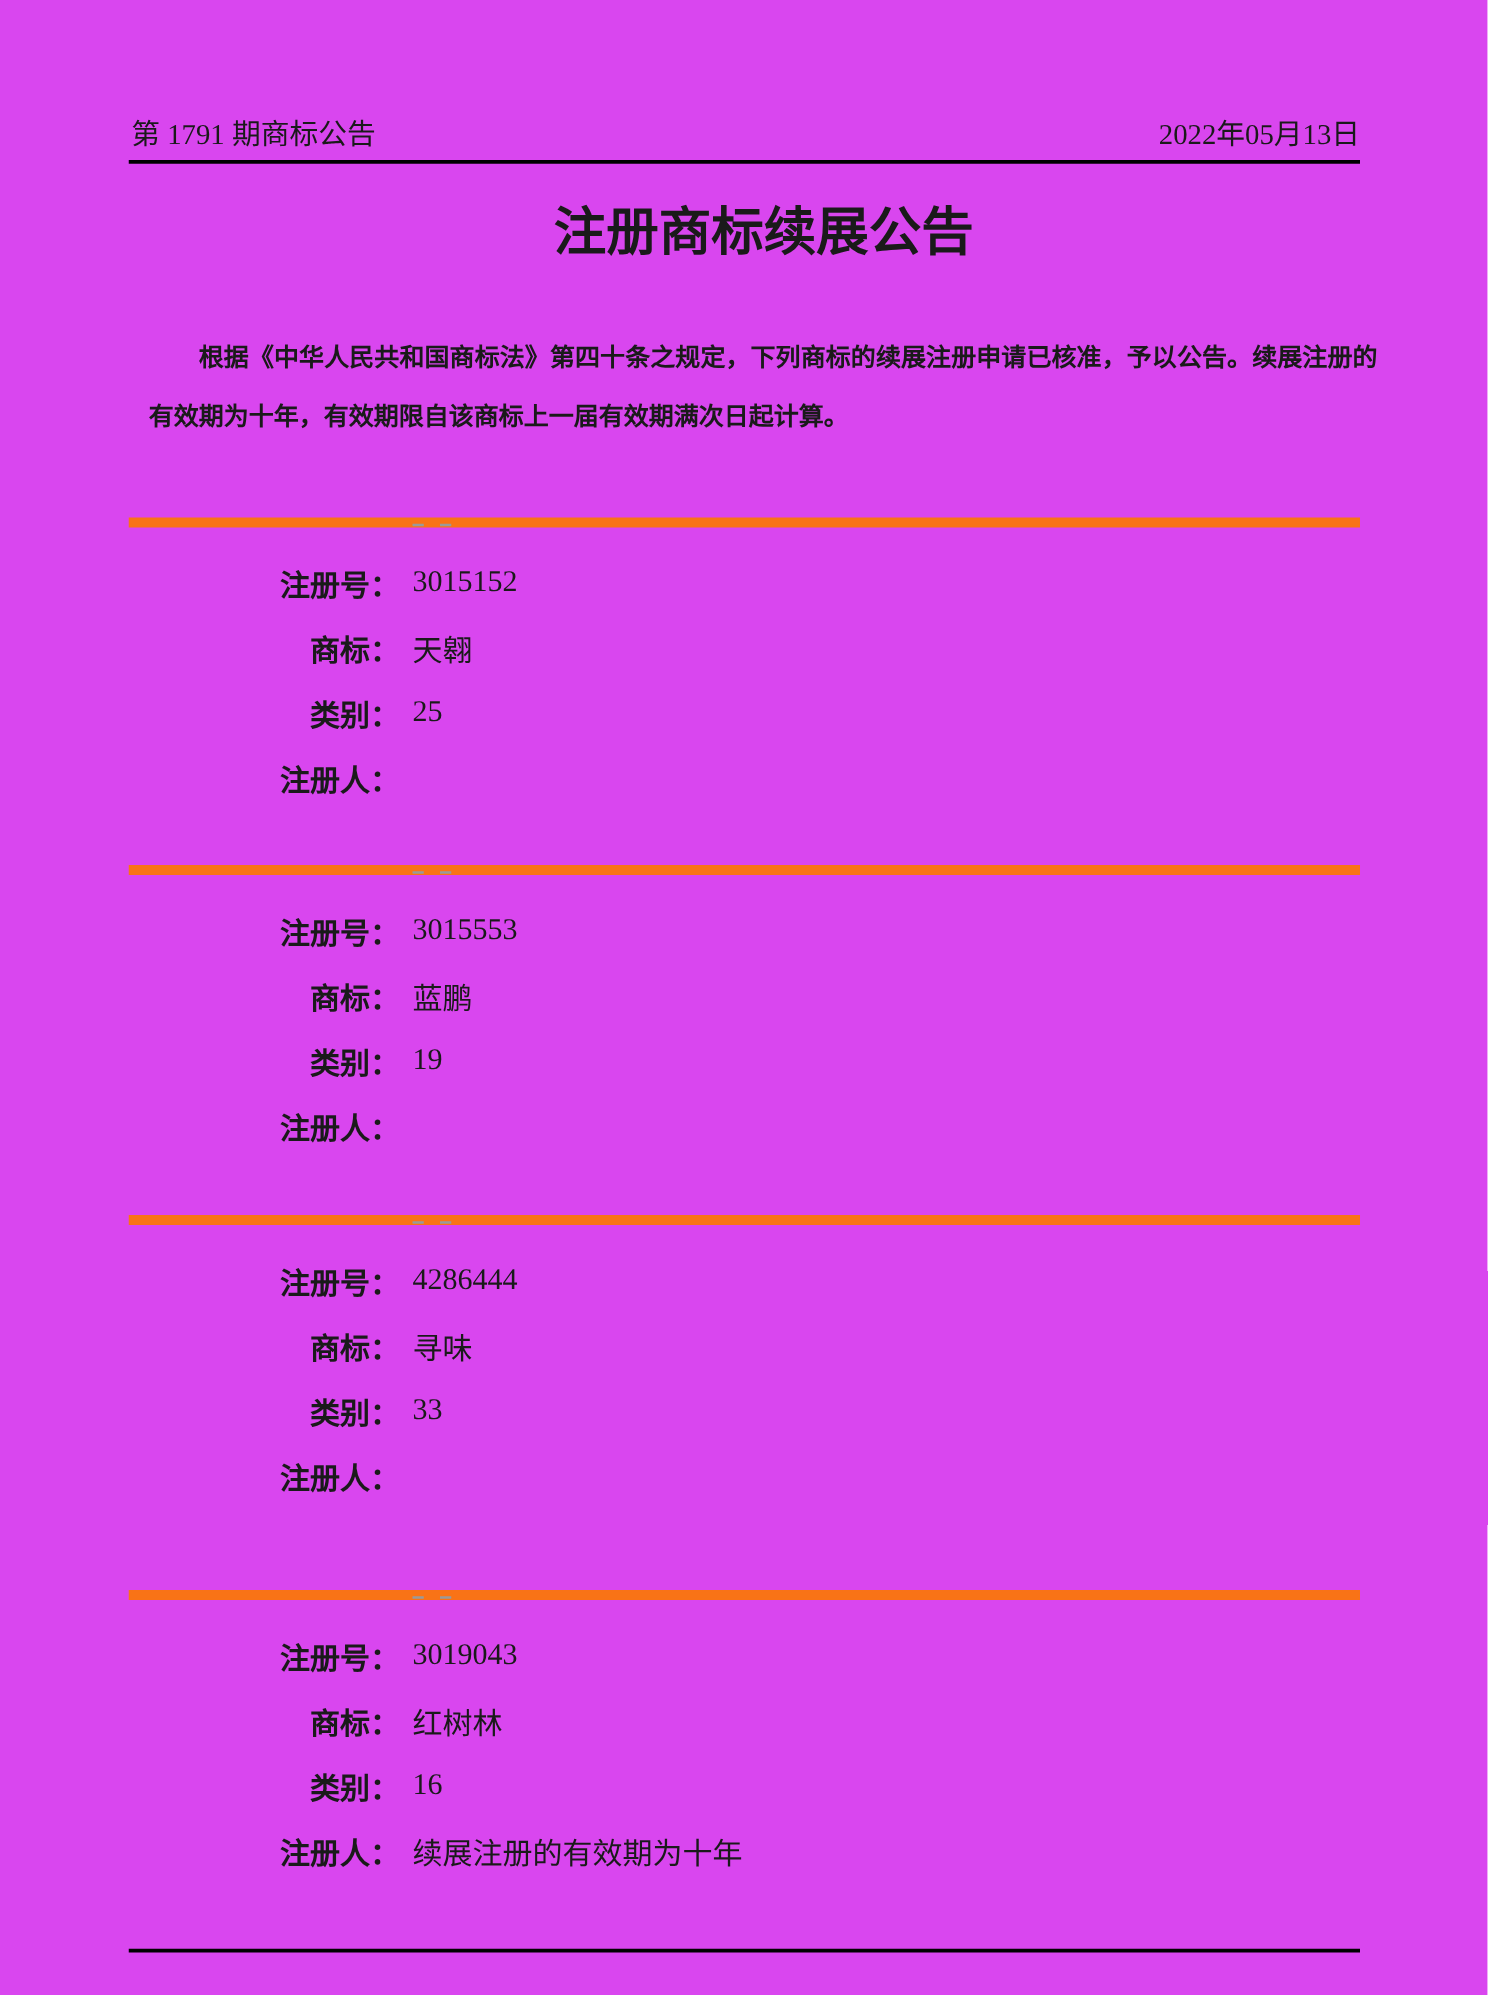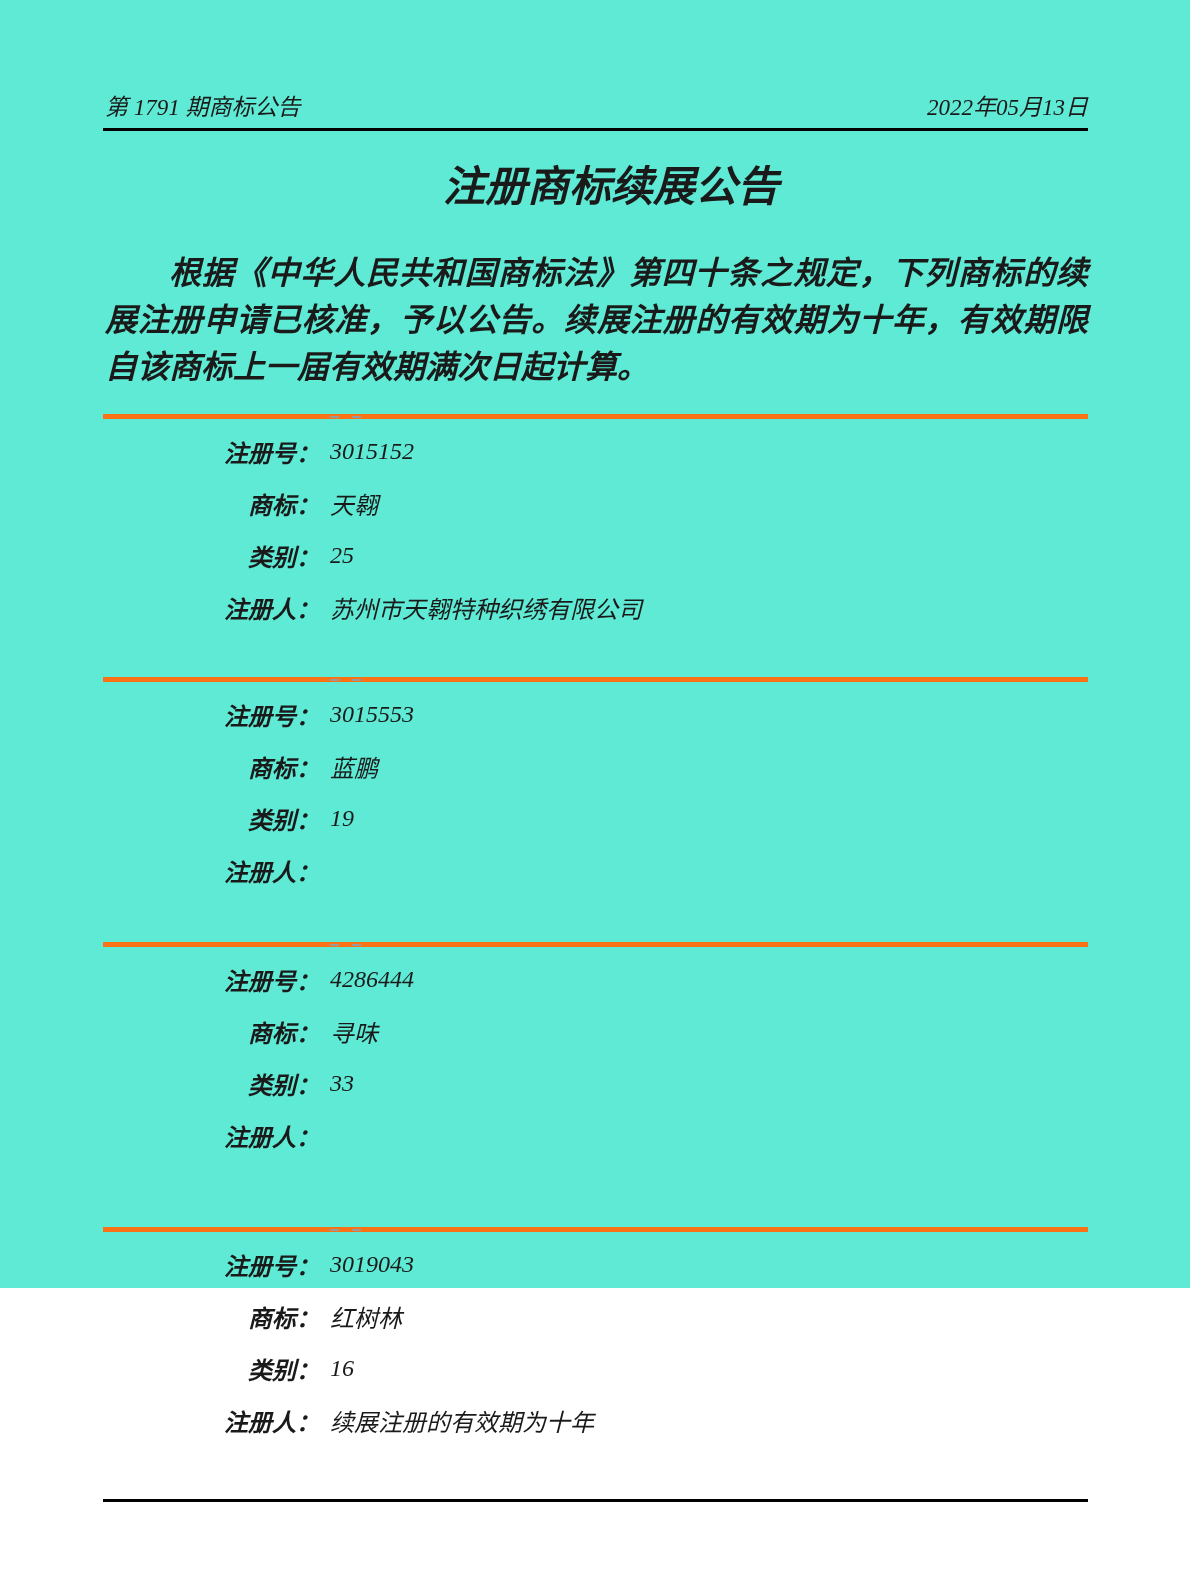--- a/index.html
+++ b/index.html
@@ -10,23 +10,22 @@
   body {
     width: 1190px;
     height: 1596px;
     overflow: hidden;
     font-family: "Liberation Serif", "DejaVu Serif", serif;
     color: #1a1a1a;
   }
   .page {
     position: relative;
     width: 1190px;
-    height: 1288px;
-    background: #5eead4;
-    font-style: italic;
+    height: 1596px;
+    background: #d946ef;
   }
   .header {
     position: absolute;
     left: 105px;
     top: 88px;
     width: 983px;
     display: flex;
     justify-content: space-between;
     align-items: baseline;
     font-size: 23px;
@@ -49,37 +48,37 @@
     text-align: center;
     font-size: 42px;
     font-weight: bold;
     line-height: 50px;
   }
   .intro {
     position: absolute;
     left: 105px;
     top: 250px;
     width: 983px;
-    margin: 0;
-    font-size: 32px;
+    margin: 14px;
+    font-size: 20px;
     font-weight: bold;
     line-height: 47px;
     text-align: justify;
     text-indent: 2em;
   }
   .records {
     position: absolute;
     left: 103px;
     top: 414px;
     width: 985px;
   }
   .record {
     position: relative;
-    border-top: 5px solid #f97316;
-    padding-top: 6px;
+    border-top: 8px solid #f97316;
+    padding-top: 18px;
   }
   .record:nth-child(1) { padding-bottom: 44px; }
   .record:nth-child(2) { padding-bottom: 46px; }
   .record:nth-child(3) { padding-bottom: 66px; }
   .record:nth-child(4) { padding-bottom: 53px; }
   .record .tick {
     position: absolute;
     top: -3px;
     width: 9px;
     height: 2px;
@@ -135,21 +134,20 @@
     <div class="row">
       <span class="label">商标：</span>
       <span class="value">天翱</span>
     </div>
     <div class="row">
       <span class="label">类别：</span>
       <span class="value">25</span>
     </div>
     <div class="row">
       <span class="label">注册人：</span>
-      <span class="value">苏州市天翱特种织绣有限公司</span>
     </div>
   </div>
 
   <div class="record">
     <span class="tick t1"></span>
     <span class="tick t2"></span>
     <div class="row">
       <span class="label">注册号：</span>
       <span class="value">3015553</span>
     </div>

